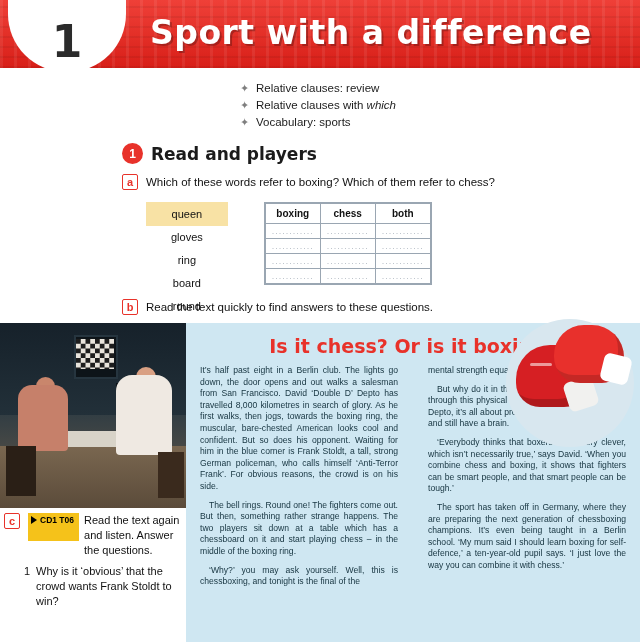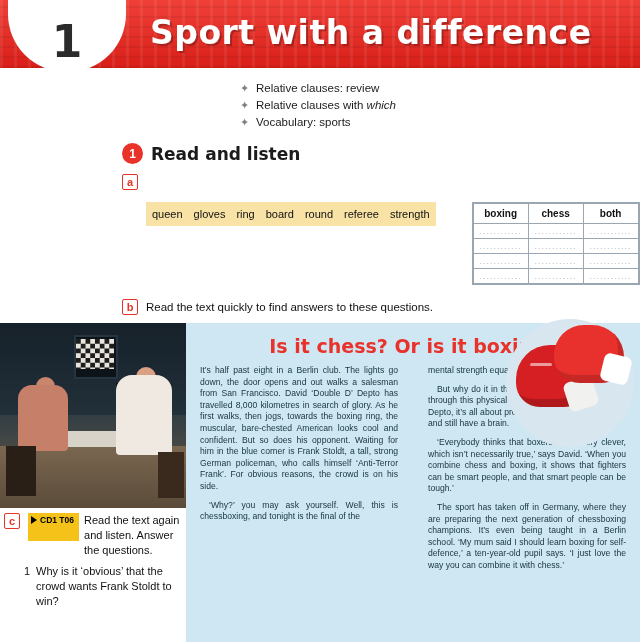--- a/index.html
+++ b/index.html
@@ -140,28 +140,29 @@
   .ex-body { font-size: 11.5px; color: #111; line-height: 16px; }
 
   
   .wordbank-wrap {
     display: flex;
     margin: 12px 0 0 146px;
     align-items: flex-start;
   }
   .wordbank {
     background: #f8e2a5;
-    padding: 6px 6px;
+    padding: 6px 21px;
     font-size: 11px;
     color: #111;
     white-space: nowrap;
     height: 24px;
     display: flex;
     align-items: center;
     gap: 11px;
+    flex-direction: column;
   }
   .table-box {
     margin-left: 36px;
     border: 1px solid #9aa6b2;
     width: 168px;
     font-size: 10px;
   }
   .table-box table { border-collapse: collapse; width: 100%; }
   .table-box th {
     font-size: 10px;
@@ -373,26 +374,27 @@
     <span>Relative clauses with </span><i>which</i>
   </li>
   <li>
     <span class="star">✦</span>
     <span>Vocabulary: sports</span>
   </li>
 </ul>
 
 <div class="section-head">
   <div class="sec-num">1</div>
-  <div class="sec-title">Read and listen</div>
+  <div class="sec-title">Read and players</div>
 </div>
 
 <div class="ex-row">
   <div class="ex-letter">a</div>
   <div class="ex-body">
+    <div>Which of these words refer to boxing? Which of them refer to chess?</div>
   </div>
 </div>
 
 <div class="wordbank-wrap">
   <div class="wordbank">
     <span>queen</span>
     <span>gloves</span>
     <span>ring</span>
     <span>board</span>
     <span>round</span>
@@ -475,20 +477,21 @@
       <div class="g1"></div>
       <div class="g1cuff"></div>
       <div class="lace"></div>
       <div class="g2"></div>
       <div class="g2cuff"></div>
     </div>
 
     <div class="cols">
       <div class="col">
         <p>It’s half past eight in a Berlin club. The lights go down, the door opens and out walks a salesman from San Francisco. David ‘Double D’ Depto has travelled 8,000 kilometres in search of glory. As he first walks, then jogs, towards the boxing ring, the muscular, bare-chested American looks cool and confident. But so does his opponent. Waiting for him in the blue corner is Frank Stoldt, a tall, strong German policeman, who calls himself ‘Anti-Terror Frank’. For obvious reasons, the crowd is on his side.</p>
+        <p class="ind">The bell rings. Round one! The fighters come out. But then, something rather strange happens. The two players sit down at a table which has a chessboard on it and start playing chess – in the middle of the boxing ring.</p>
         <p class="ind">‘Why?’ you may ask yourself. Well, this is chessboxing, and tonight is the final of the</p>
       </div>
       <div class="col">
         <p>mental strength equals their physical strength.</p>
         <p class="ind">But why do it in the first place? Why put yourself through this physical and mental torture? For David Depto, it’s all about proving that you can be a boxer and still have a brain.</p>
         <p class="ind">‘Everybody thinks that boxers aren’t very clever, which isn’t necessarily true,’ says David. ‘When you combine chess and boxing, it shows that fighters can be smart people, and that smart people can be tough.’</p>
         <p class="ind">The sport has taken off in Germany, where they are preparing the next generation of chessboxing champions. It’s even being taught in a Berlin school. ‘My mum said I should learn boxing for self-defence,’ a ten-year-old pupil says. ‘I just love the way you can combine it with chess.’</p>
       </div>
     </div>
   </div>

